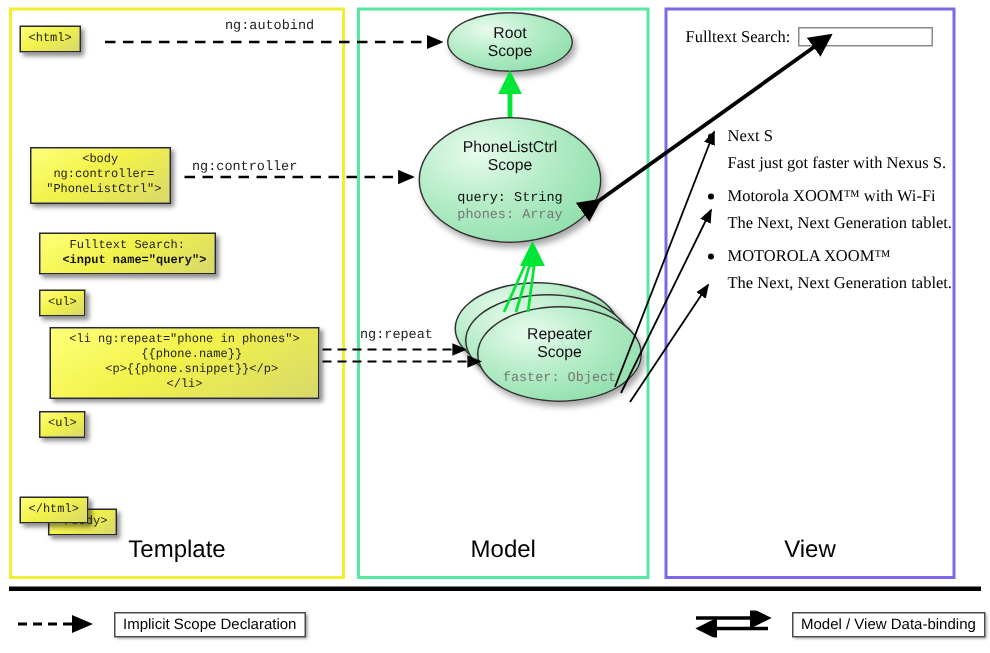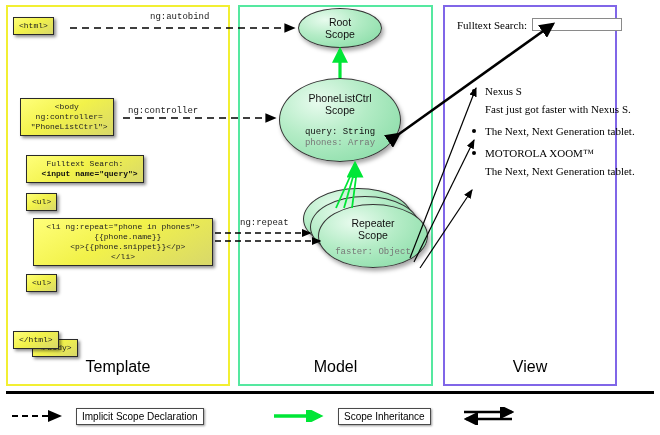--- a/index.html
+++ b/index.html
@@ -30,21 +30,21 @@
   }
   .panel-template {
     left: 6px; top: 5px; width: 224px; height: 381px;
     border: 2px solid #f2ef32;
   }
   .panel-model {
     left: 238px; top: 5px; width: 195px; height: 381px;
     border: 2px solid #55e8a0;
   }
   .panel-view {
-    left: 443px; top: 5px; width: 174px; height: 381px;
+    left: 443px; top: 5px; width: 194px; height: 381px;
     border: 2px solid #8066e8;
   }
   .panel-title {
     position: absolute;
     left: 0; right: 0;
     bottom: 8px;
     text-align: center;
     font-size: 16px;
     color: #000;
     font-family: "Liberation Sans", sans-serif;
@@ -280,25 +280,25 @@
     <div class="panel-title">View</div>
   </div>
 
   <div class="view-inner">
     <div class="view-searchrow">
       <span class="view-searchlabel">Fulltext Search:</span>
       <input class="view-input" type="text" value="" style="">
     </div>
     <div class="view-list">
       <div class="view-item">
-        <div class="view-name"><span class="bullet"></span><span>Nexus S</span></div>
+        <div class="view-name"><span class="bullet"></span><span>Next S</span></div>
         <div class="view-snippet">Fast just got faster with Nexus S.</div>
       </div>
       <div class="view-item">
-        <div class="view-name"><span class="bullet"></span></div>
+        <div class="view-name"><span class="bullet"></span><span>Motorola XOOM™  with Wi-Fi</span></div>
         <div class="view-snippet">The Next, Next Generation tablet.</div>
       </div>
       <div class="view-item">
         <div class="view-name"><span class="bullet"></span><span>MOTOROLA XOOM™</span></div>
         <div class="view-snippet">The Next, Next Generation tablet.</div>
       </div>
     </div>
   </div>
 
   <svg class="overlay" viewBox="0 0 660 435">
@@ -345,28 +345,23 @@
   <div class="divider"></div>
 
   <div class="legend">
     <div class="legend-item lg-1">
       <svg class="legend-glyph" width="60" height="12" viewBox="0 0 60 12">
         <line x1="2" y1="6" x2="50" y2="6" stroke="#000" stroke-width="2" stroke-dasharray="6,4" marker-end="url(#arrow-black)"></line>
       </svg>
       <div class="legend-box">Implicit Scope Declaration</div>
     </div>
 
-    <div class="legend-item lg-2">
-      <svg class="legend-glyph" width="60" height="12" viewBox="0 0 60 12">
-        <line x1="2" y1="6" x2="48" y2="6" stroke="#00e636" stroke-width="3.5" marker-end="url(#arrow-green)"></line>
-      </svg>
-      <div class="legend-box">Scope Inheritance</div>
-    </div>
 
     <div class="legend-item lg-3">
       <svg class="legend-glyph" width="60" height="18" viewBox="0 0 60 18">
         <line x1="2" y1="5" x2="50" y2="5" stroke="#000" stroke-width="2.4" marker-end="url(#arrow-thick)"></line>
         <line x1="50" y1="12" x2="4" y2="12" stroke="#000" stroke-width="2.4" marker-end="url(#arrow-thick)"></line>
       </svg>
+      <div class="legend-box">Model / View Data-binding</div>
     </div>
   </div>
 
 </div>
 
 </body></html>

